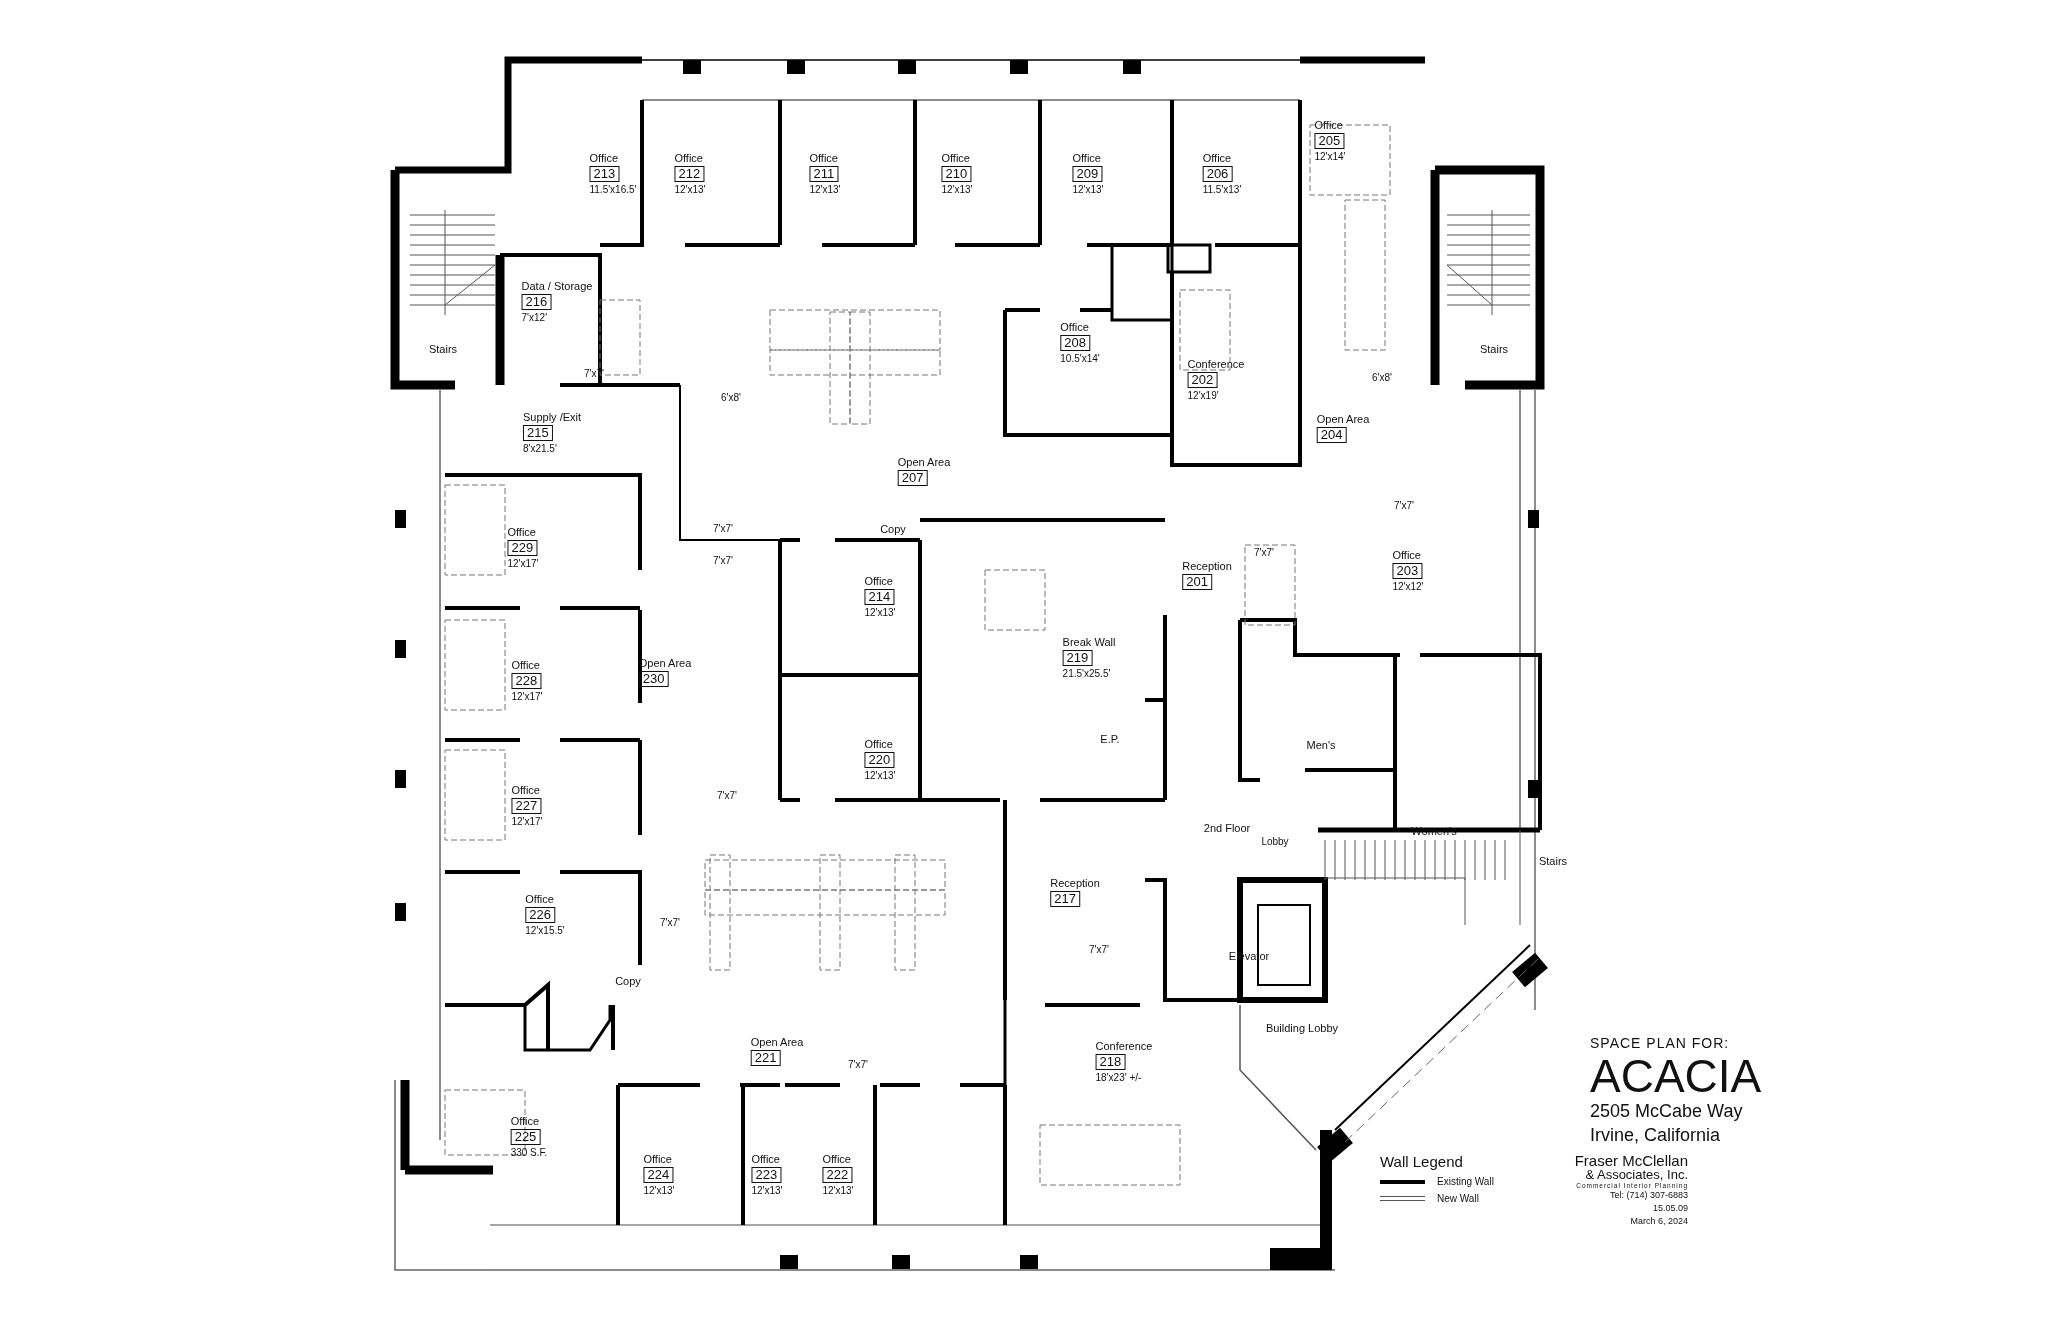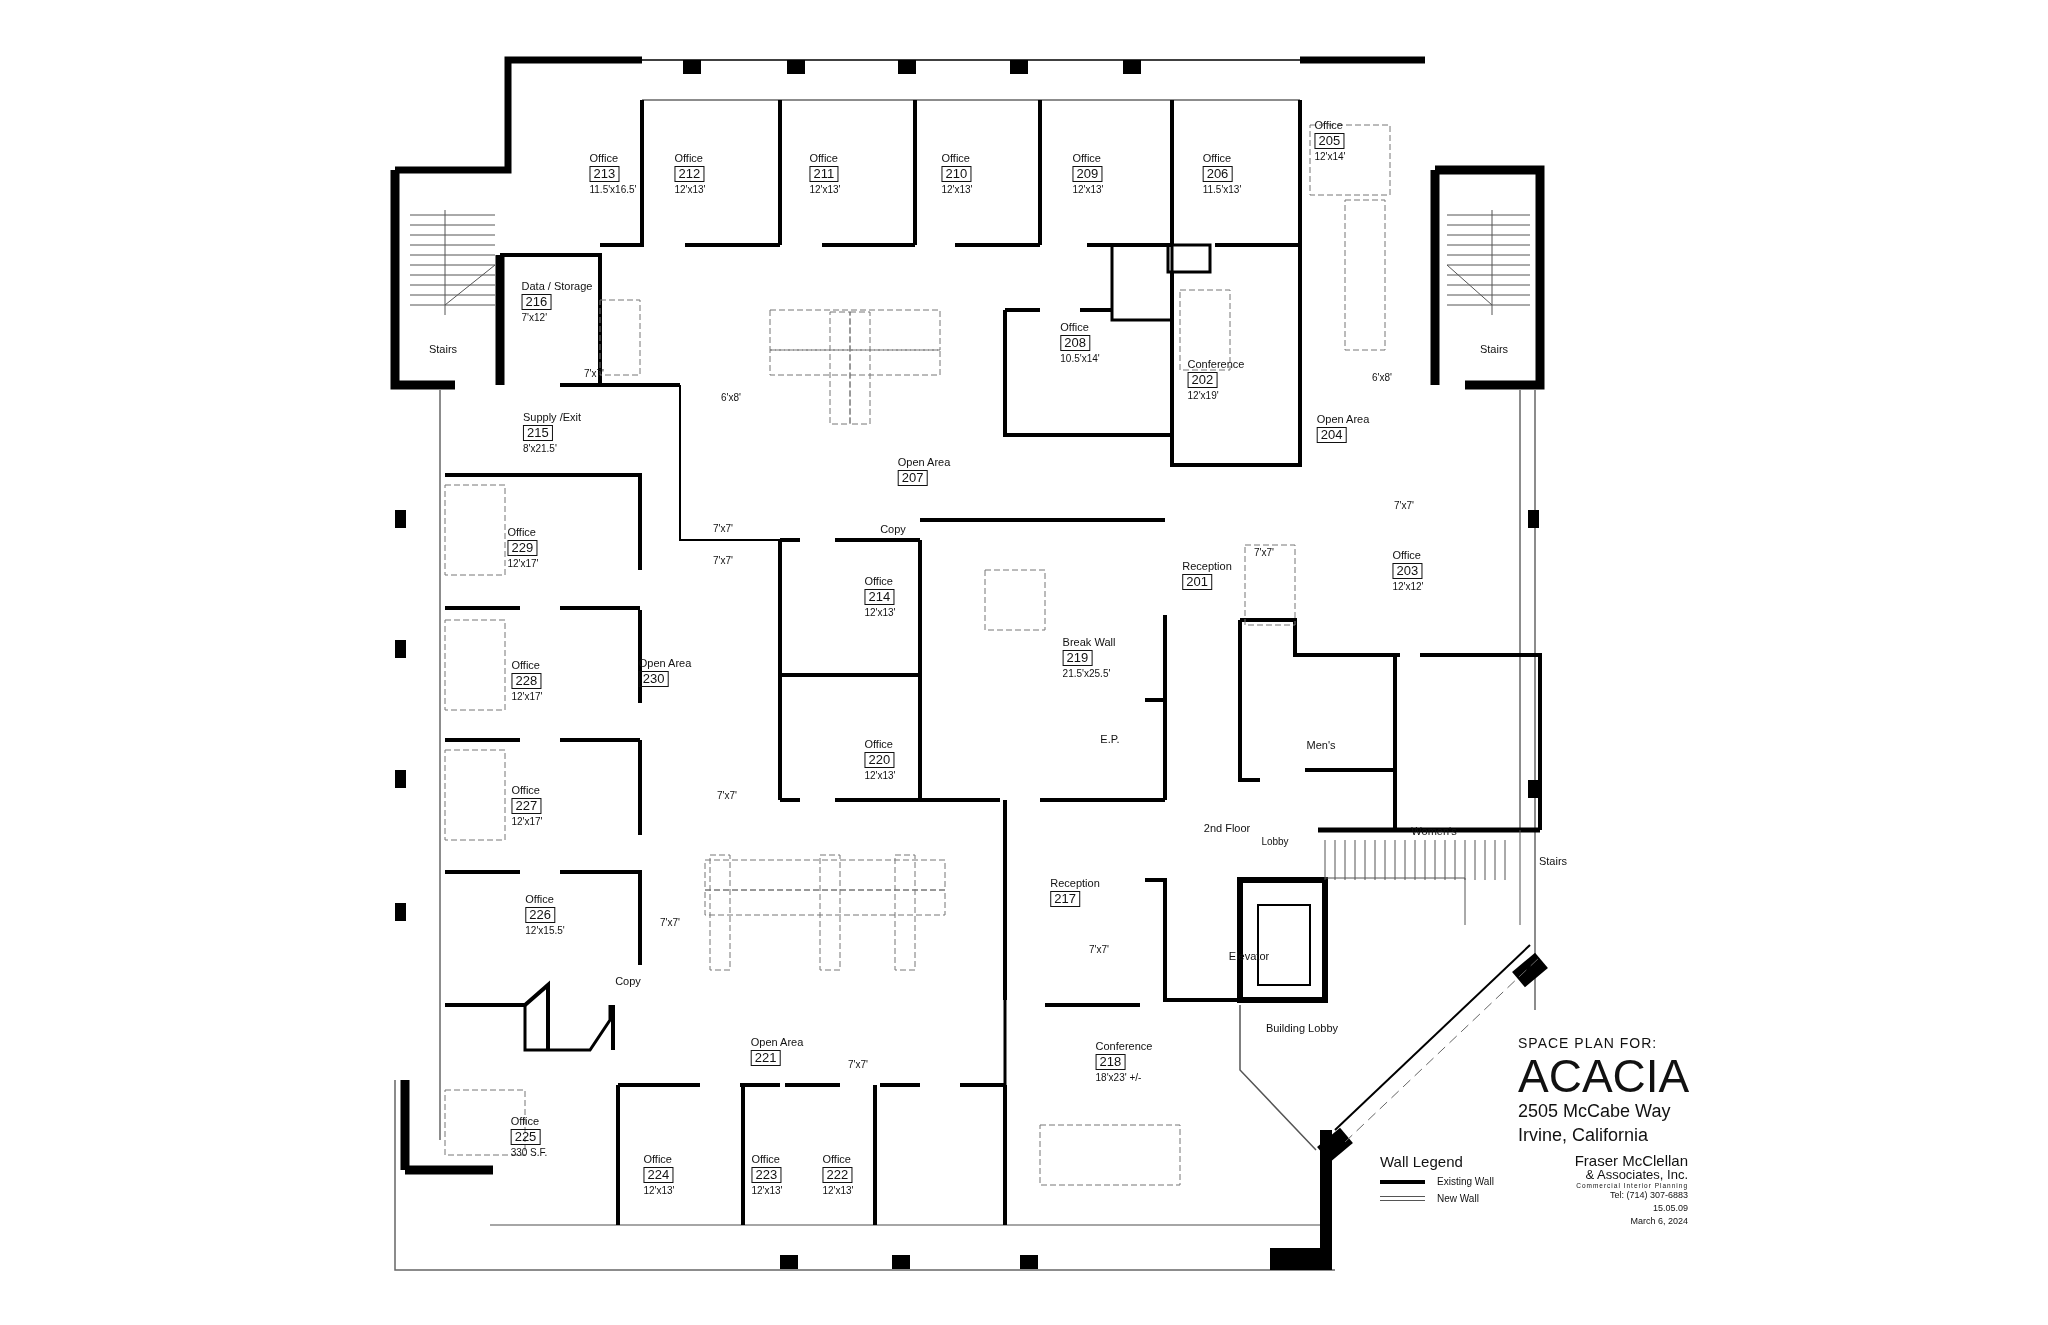--- a/index.html
+++ b/index.html
@@ -3,21 +3,21 @@
 <meta charset="utf-8">
 <style>
   html,body{margin:0;padding:0;background:#fff;}
   body{width:2048px;height:1325px;position:relative;overflow:hidden;font-family:"Liberation Sans",sans-serif;color:#111;}
   #plan{position:absolute;left:0;top:0;width:2048px;height:1325px;}
   .lbl{position:absolute;text-align:left;font-size:11px;line-height:13px;color:#111;white-space:nowrap;transform:translateX(-50%);}
   .lbl .nm{display:block;}
   .lbl .num{display:inline-block;border:1px solid #111;padding:0 3px;font-size:13px;line-height:14px;margin:1px 0;}
   .lbl .dim{display:block;font-size:10px;}
   .small{position:absolute;font-size:10px;color:#111;transform:translateX(-50%);white-space:nowrap;}
-  .title-block{position:absolute;left:1518px;top:1035px;}
+  .title-block{position:absolute;left:1590px;top:1035px;}
   .tb-sub{font-size:14px;letter-spacing:1px;}
   .tb-name{font-size:46px;line-height:46px;font-weight:normal;margin-top:2px;}
   .tb-addr{font-size:18px;line-height:24px;}
   .firm{position:absolute;left:1558px;top:1153px;text-align:right;width:130px;font-family:Liberation Sans, sans-serif;}
   .firm .f1{font-size:15px;line-height:15px;}
   .firm .f2{font-size:13px;line-height:14px;}
   .firm .f3{font-size:6.5px;letter-spacing:1px;}
   .firm .f4{font-size:9px;line-height:13px;}
   .legend{position:absolute;left:1380px;top:1153px;}
   .legend .lt{font-size:15px;}

